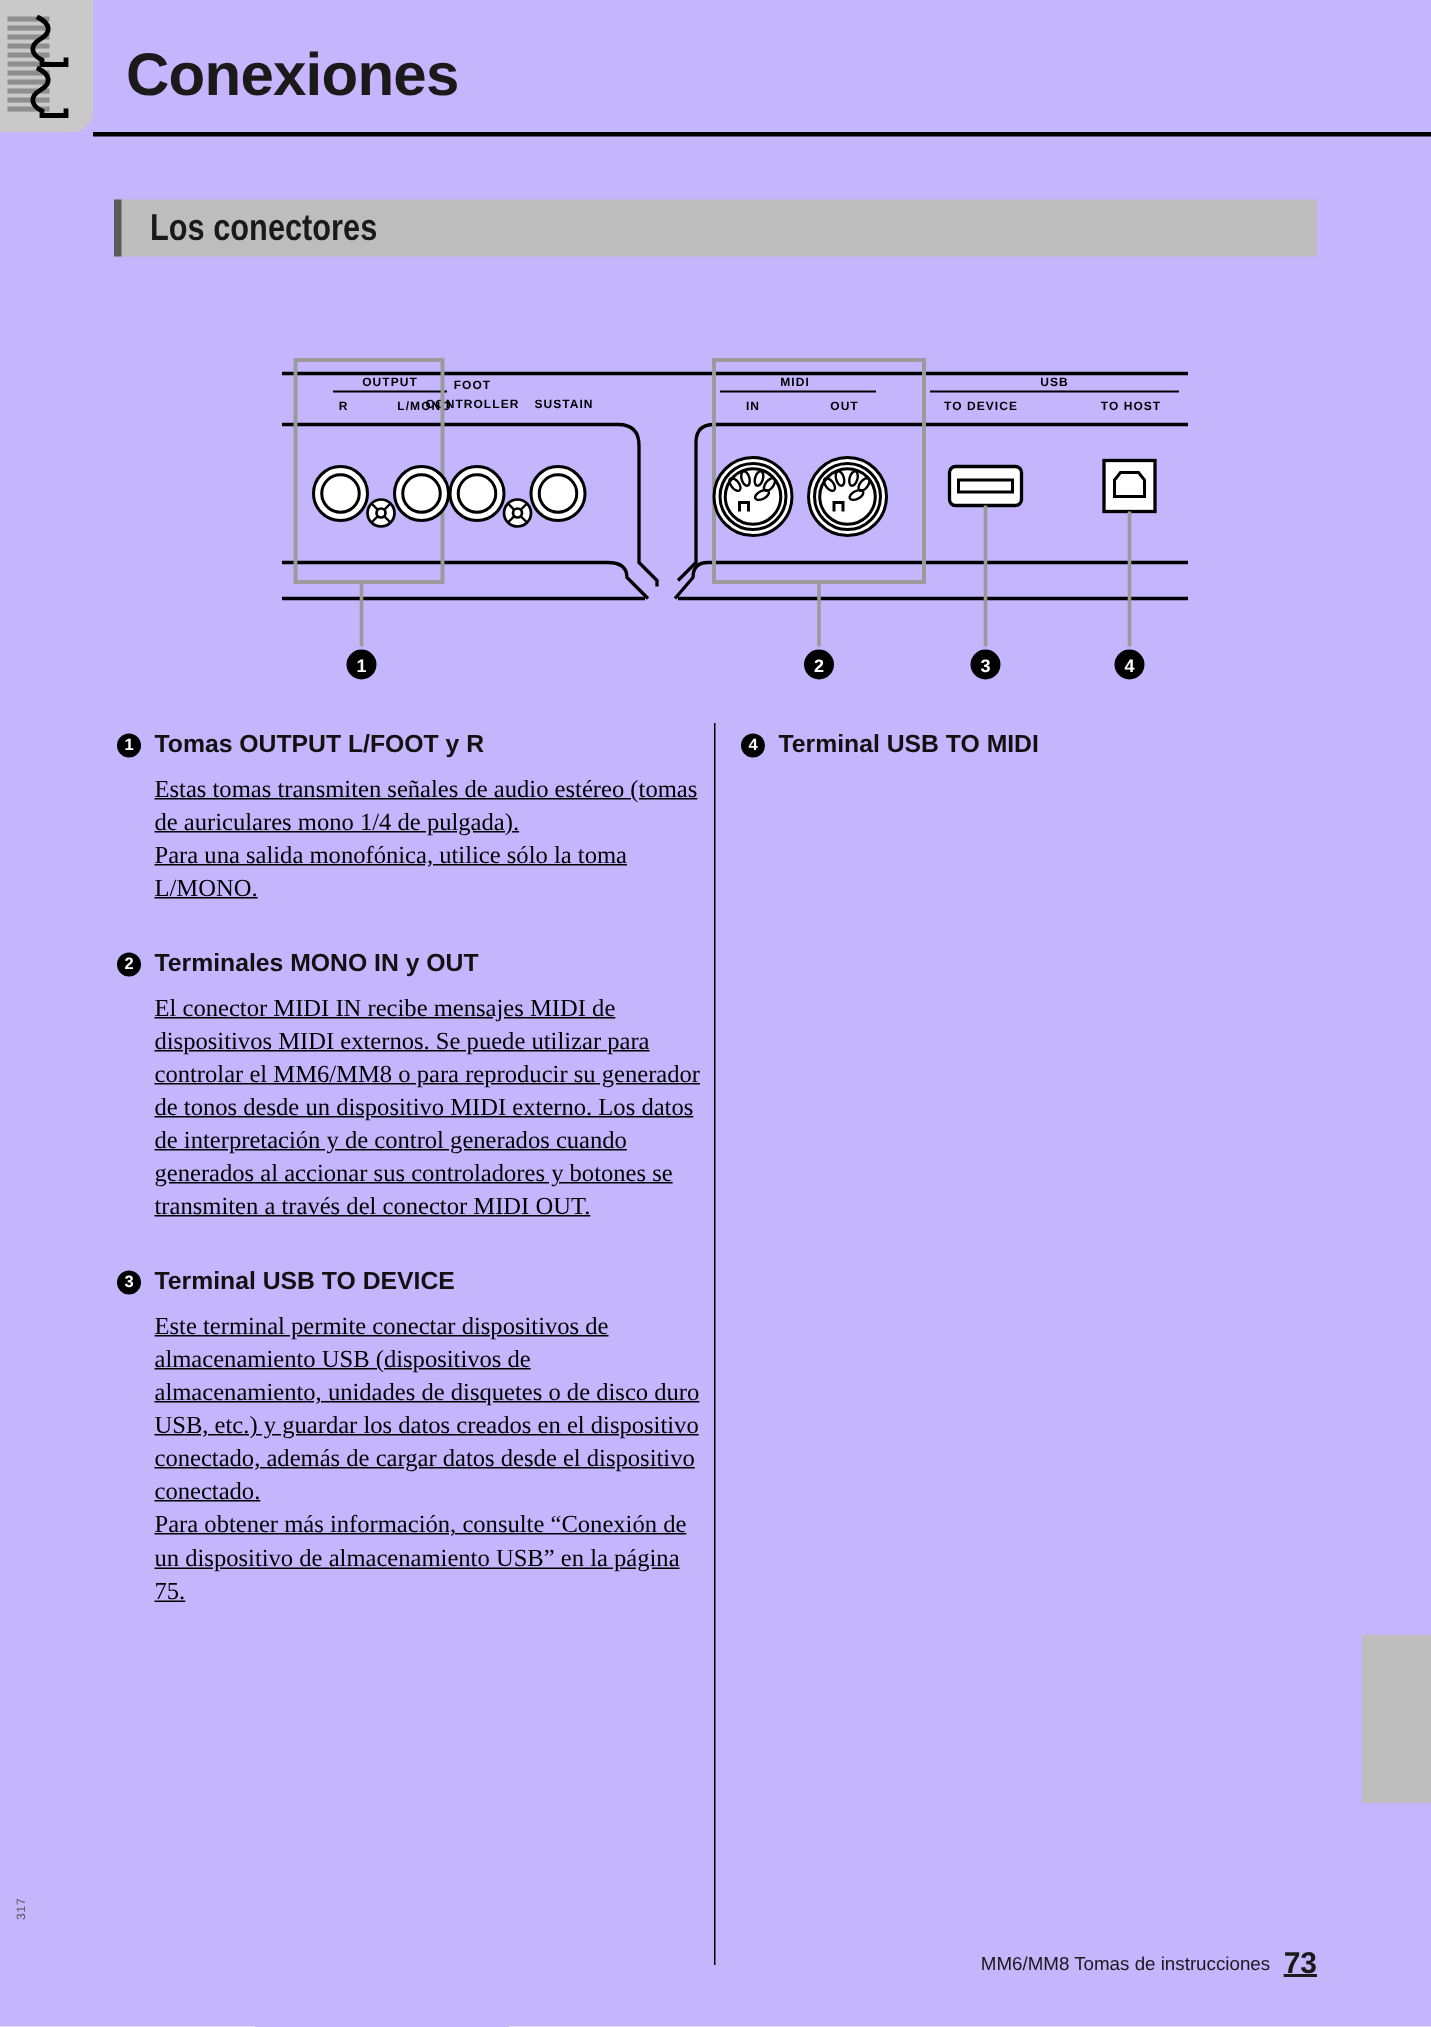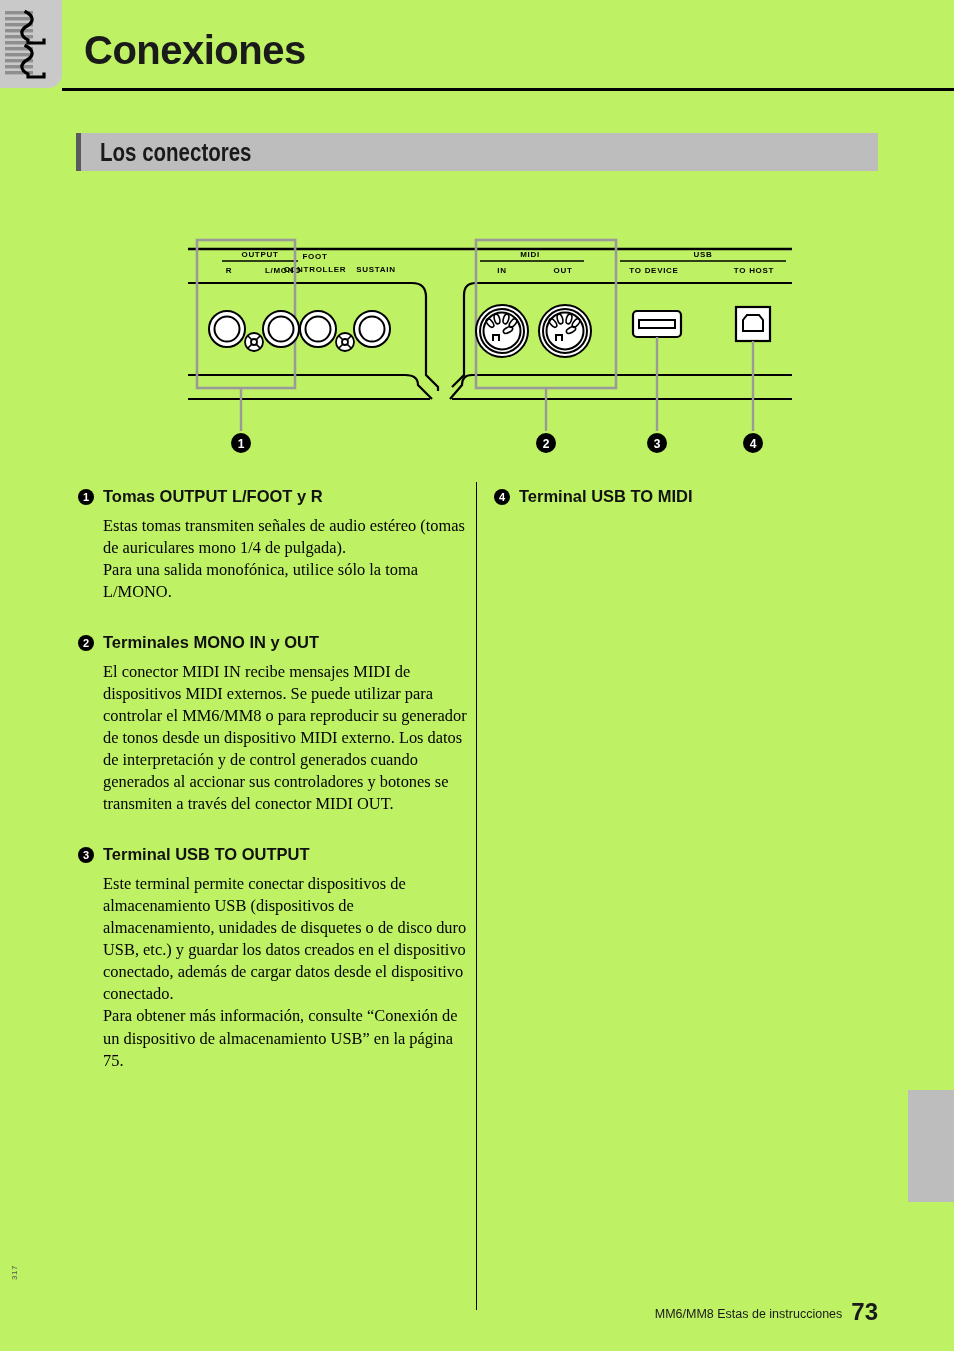--- a/index.html
+++ b/index.html
@@ -8,21 +8,21 @@
     background: #ffffff;
   }
   body {
     font-family: "Liberation Serif", serif;
     color: #000000;
   }
   #page {
     position: relative;
     width: 954px;
     height: 1351px;
-    background: #bef264;
+    background: #c4b5fd;
     overflow: hidden;
   }
 
   
   .thumb-tab {
     position: absolute;
     left: 0;
     top: 0;
     width: 62px;
     height: 88px;
@@ -143,20 +143,21 @@
   }
   .item-heading-text { flex: 1 1 auto; }
 
   .item-body {
     font-family: "Liberation Serif", serif;
     font-size: 16.4px;
     line-height: 1.345;
     color: #000000;
     margin: 0 0 0 25px;
     white-space: pre-line;
+    text-decoration: underline;
   }
 
   
   .edge-tab {
     position: absolute;
     left: 908px;
     top: 1090px;
     width: 46px;
     height: 112px;
     background: #bdbdbd;
@@ -169,23 +170,24 @@
     top: 1298px;
     width: 878px;
     text-align: right;
     font-family: "Liberation Sans", sans-serif;
     font-size: 12.5px;
     color: #1a1a1a;
     white-space: nowrap;
   }
   .footer-page {
     font-weight: bold;
-    font-size: 24px;
+    font-size: 20px;
     margin-left: 9px;
     vertical-align: -2px;
+    text-decoration: underline;
   }
 
   
   .margin-code {
     position: absolute;
     left: -6px;
     top: 1268px;
     width: 40px;
     font-family: "Liberation Sans", sans-serif;
     font-size: 8px;
@@ -377,21 +379,21 @@
       <div class="item-heading">
         <span class="num-badge">2</span>
         <span class="item-heading-text">Terminales MONO IN y OUT</span>
       </div>
       <p class="item-body">El conector MIDI IN recibe mensajes MIDI de dispositivos MIDI externos. Se puede utilizar para controlar el MM6/MM8 o para reproducir su generador de tonos desde un dispositivo MIDI externo. Los datos de interpretación y de control generados cuando generados al accionar sus controladores y botones se transmiten a través del conector MIDI OUT.</p>
     </div>
 
     <div class="item" style="margin-top:30px;">
       <div class="item-heading">
         <span class="num-badge">3</span>
-        <span class="item-heading-text">Terminal USB TO OUTPUT</span>
+        <span class="item-heading-text">Terminal USB TO DEVICE</span>
       </div>
       <p class="item-body">Este terminal permite conectar dispositivos de almacenamiento USB (dispositivos de almacenamiento, unidades de disquetes o de disco duro USB, etc.) y guardar los datos creados en el dispositivo conectado, además de cargar datos desde el dispositivo conectado.
 Para obtener más información, consulte “Conexión de un dispositivo de almacenamiento USB” en la página 75.</p>
     </div>
 
   </div>
 
   <div class="col col-right">
 
     <div class="item">
@@ -399,18 +401,18 @@
         <span class="num-badge">4</span>
         <span class="item-heading-text">Terminal USB TO MIDI</span>
       </div>
     </div>
 
   </div>
 
   <div class="edge-tab"></div>
 
   <div class="footer">
-    <span>MM6/MM8  Estas de instrucciones</span><span class="footer-page">73</span>
+    <span>MM6/MM8  Tomas de instrucciones</span><span class="footer-page">73</span>
   </div>
 
   <div class="margin-code">317</div>
 
 </div>
 
 </body></html>

